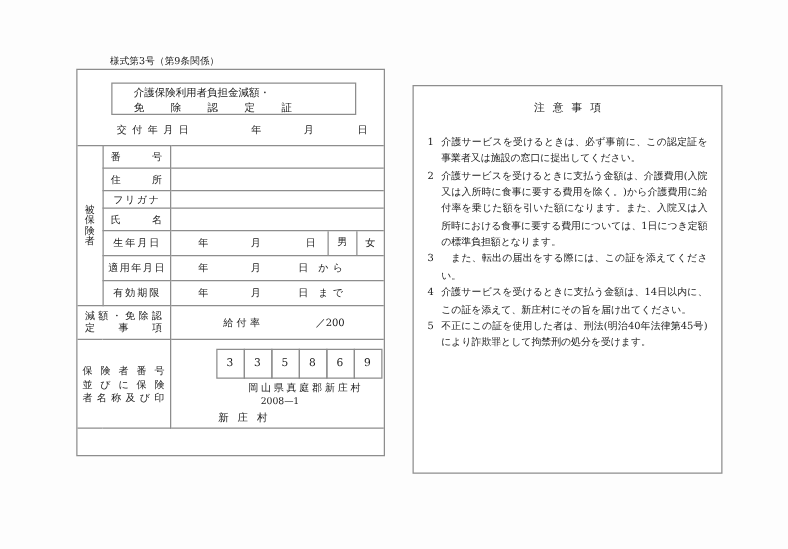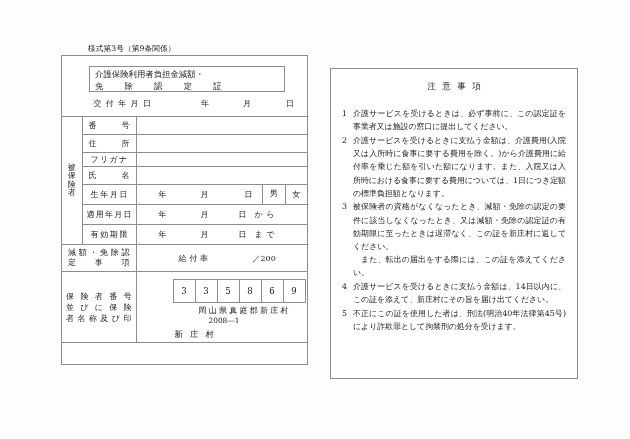--- a/index.html
+++ b/index.html
@@ -48,21 +48,21 @@
 
   
   #cert-title {
     position: absolute;
     left: 27px;
     top: 10px;
     width: 196px;
     height: 26px;
     border: 1px solid #8d8d8d;
     box-sizing: border-box;
-    padding: 2px 5px 0 5px;
+    padding: 2px 5px 0 17px;
     font-size: 8.4px;
     line-height: 11.5px;
   }
   #cert-title .ln {
     display: flex;
     justify-content: space-between;
     white-space: nowrap;
   }
 
   
@@ -476,21 +476,20 @@
         </div>
         <div class="note">
           <div class="num">2</div>
           <div class="body">
             <p>介護サービスを受けるときに支払う金額は、介護費用(入院又は入所時に食事に要する費用を除く。)から介護費用に給付率を乗じた額を引いた額になります。また、入院又は入所時における食事に要する費用については、1日につき定額の標準負担額となります。</p>
           </div>
         </div>
         <div class="note">
           <div class="num">3</div>
           <div class="body">
-            <p>被保険者の資格がなくなったとき、減額・免除の認定の要件に該当しなくなったとき、又は減額・免除の認定証の有効期限に至ったときは遅滞なく、この証を新庄村に返してください。</p>
             <p class="indent">また、転出の届出をする際には、この証を添えてください。</p>
           </div>
         </div>
         <div class="note">
           <div class="num">4</div>
           <div class="body">
             <p>介護サービスを受けるときに支払う金額は、14日以内に、この証を添えて、新庄村にその旨を届け出てください。</p>
           </div>
         </div>
         <div class="note">

